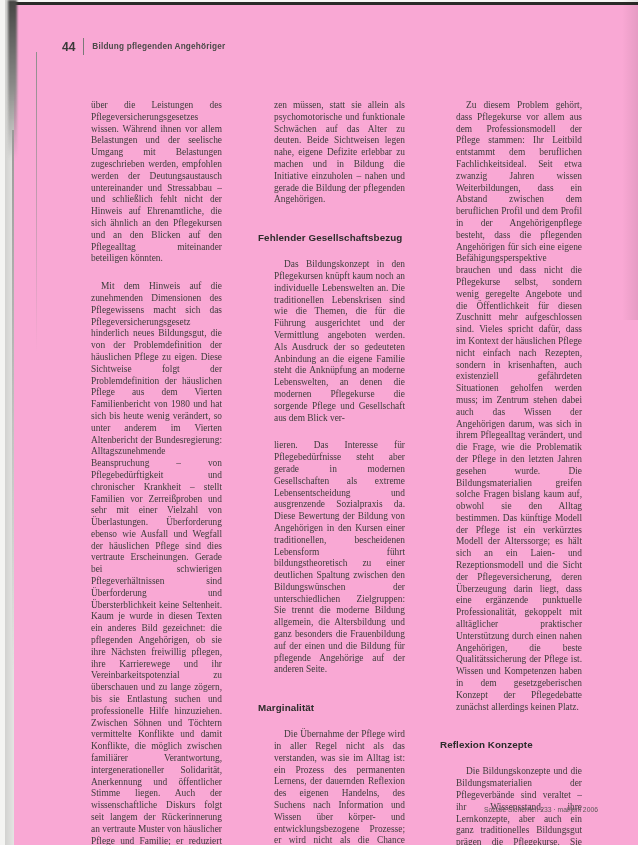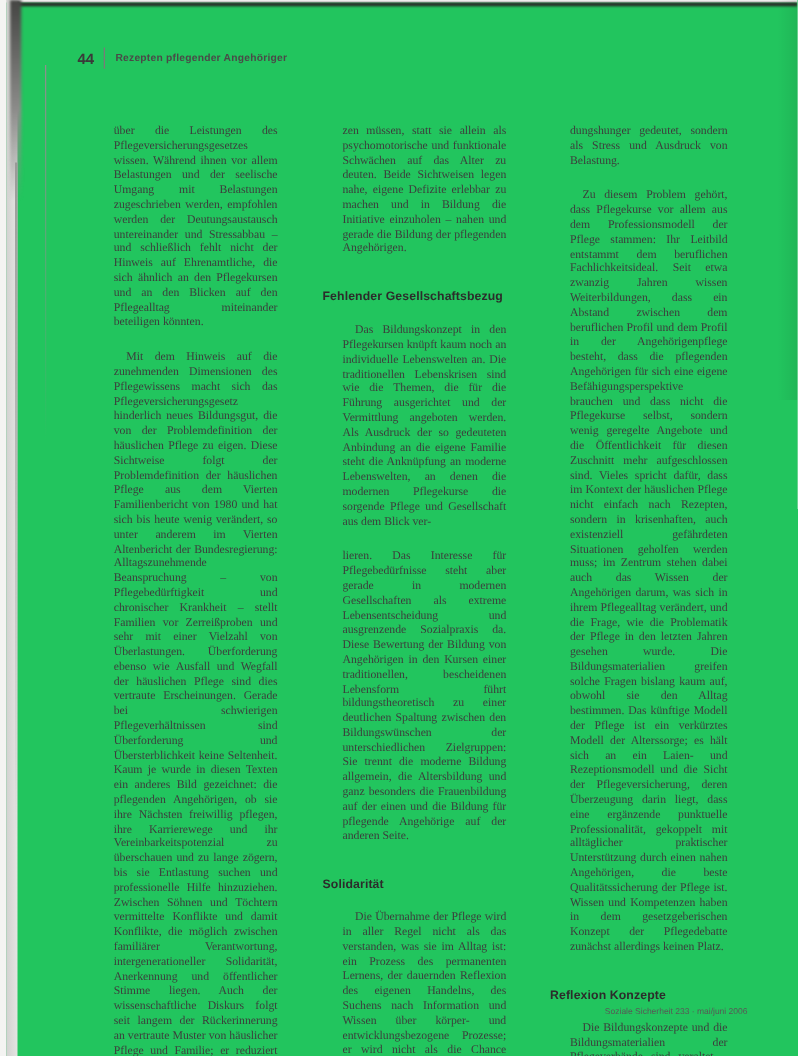--- a/index.html
+++ b/index.html
@@ -4,21 +4,21 @@
 <style>
   html,body{margin:0;padding:0;}
   body{
     width:638px;height:845px;
     background:#e7e7e5;
     font-family:"Liberation Serif", serif;
     overflow:hidden;
   }
   .scan{
     position:relative;width:638px;height:845px;
-    background:#22c55e;overflow:hidden;
+    background:#f9a8d4;overflow:hidden;
   }
   
   .edge-top-white{position:absolute;left:0;top:0;right:0;height:2px;background:#f7f7f5;}
   .edge-top-line{position:absolute;left:12px;top:2px;right:0;height:3px;background:#2a2a28;filter:blur(.7px);}
   .edge-left-white{position:absolute;left:0;top:0;width:5px;height:100%;background:#f4f4f2;}
   .edge-left-band{position:absolute;left:5px;top:0;width:9px;height:100%;background:linear-gradient(90deg,#d2d2d0,#e4e4e2);}
   .edge-left-dark{position:absolute;left:8px;top:0;width:9px;height:160px;background:linear-gradient(180deg,#454543,#8c8c8a 55%,rgba(140,140,138,0));filter:blur(1.2px);}
   .edge-left-line{position:absolute;left:12px;top:130px;width:2px;height:540px;background:linear-gradient(180deg,#9a9a98,rgba(150,150,148,0));filter:blur(.5px);}
   .edge-right-shade{position:absolute;right:0;top:0;width:16px;height:320px;background:linear-gradient(90deg,rgba(0,0,0,0),rgba(0,0,0,.08));}
   .crease{position:absolute;left:36px;top:52px;width:1px;height:300px;background:linear-gradient(180deg,#8f8f8d,rgba(143,143,141,0));}
@@ -56,39 +56,38 @@
   <div class="edge-left-white"></div>
   <div class="edge-left-band"></div>
   <div class="edge-left-dark"></div>
   <div class="edge-left-line"></div>
   <div class="edge-right-shade"></div>
   <div class="crease"></div>
 
   <header class="pagehead">
     <span class="pagenum">44</span>
     <span class="headrule"></span>
-    <span class="headtitle">Rezepten pflegender Angehöriger</span>
+    <span class="headtitle">Bildung pflegenden Angehöriger</span>
   </header>
 
   <div class="col col1">
     <p class="para">über die Leistungen des Pflegeversicherungsgesetzes wissen. Während ihnen vor allem Belastungen und der seelische Umgang mit Belastungen zugeschrieben werden, empfohlen werden der Deutungsaustausch untereinander und Stressabbau – und schließlich fehlt nicht der Hinweis auf Ehrenamtliche, die sich ähnlich an den Pflegekursen und an den Blicken auf den Pflegealltag miteinander beteiligen könnten.</p>
     <p class="para indent">Mit dem Hinweis auf die zunehmenden Dimensionen des Pflegewissens macht sich das Pflegeversicherungsgesetz hinderlich neues Bildungsgut, die von der Problemdefinition der häuslichen Pflege zu eigen. Diese Sichtweise folgt der Problemdefinition der häuslichen Pflege aus dem Vierten Familienbericht von 1980 und hat sich bis heute wenig verändert, so unter anderem im Vierten Altenbericht der Bundesregierung: Alltagszunehmende Beanspruchung – von Pflegebedürftigkeit und chronischer Krankheit – stellt Familien vor Zerreißproben und sehr mit einer Vielzahl von Überlastungen. Überforderung ebenso wie Ausfall und Wegfall der häuslichen Pflege sind dies vertraute Erscheinungen. Gerade bei schwierigen Pflegeverhältnissen sind Überforderung und Übersterblichkeit keine Seltenheit. Kaum je wurde in diesen Texten ein anderes Bild gezeichnet: die pflegenden Angehörigen, ob sie ihre Nächsten freiwillig pflegen, ihre Karrierewege und ihr Vereinbarkeitspotenzial zu überschauen und zu lange zögern, bis sie Entlastung suchen und professionelle Hilfe hinzuziehen. Zwischen Söhnen und Töchtern vermittelte Konflikte und damit Konflikte, die möglich zwischen familiärer Verantwortung, intergenerationeller Solidarität, Anerkennung und öffentlicher Stimme liegen. Auch der wissenschaftliche Diskurs folgt seit langem der Rückerinnerung an vertraute Muster von häuslicher Pflege und Familie; er reduziert die familiären Beziehungen im Hinblick auf die Pflegebedürftigkeit, meint entsozialisierende und den Blickwinkel der Bildungsdimensionen und erkennt vor allem nicht, dass in sich demografisch verändernden Gesellschaften der Reproduktionsarbeit eine andere Stellung zukommen muss als in der Arbeitsgesellschaft der Nachkriegszeit. Wir werden uns also künftig in einer ganz anderen Weise mit den Lebensformen in einer Gesellschaft des langen Lebens auseinanderset-</p>
   </div>
 
   <div class="col col2">
     <p class="para">zen müssen, statt sie allein als psychomotorische und funktionale Schwächen auf das Alter zu deuten. Beide Sichtweisen legen nahe, eigene Defizite erlebbar zu machen und in Bildung die Initiative einzuholen – nahen und gerade die Bildung der pflegenden Angehörigen.</p>
     <h3 class="subhead">Fehlender Gesellschaftsbezug</h3>
     <p class="para indent">Das Bildungskonzept in den Pflegekursen knüpft kaum noch an individuelle Lebenswelten an. Die traditionellen Lebenskrisen sind wie die Themen, die für die Führung ausgerichtet und der Vermittlung angeboten werden. Als Ausdruck der so gedeuteten Anbindung an die eigene Familie steht die Anknüpfung an moderne Lebenswelten, an denen die modernen Pflegekurse die sorgende Pflege und Gesellschaft aus dem Blick ver-</p>
     <p class="para">lieren. Das Interesse für Pflegebedürfnisse steht aber gerade in modernen Gesellschaften als extreme Lebensentscheidung und ausgrenzende Sozialpraxis da. Diese Bewertung der Bildung von Angehörigen in den Kursen einer traditionellen, bescheidenen Lebensform führt bildungstheoretisch zu einer deutlichen Spaltung zwischen den Bildungswünschen der unterschiedlichen Zielgruppen: Sie trennt die moderne Bildung allgemein, die Altersbildung und ganz besonders die Frauenbildung auf der einen und die Bildung für pflegende Angehörige auf der anderen Seite.</p>
-    <h3 class="subhead">Solidarität</h3>
+    <h3 class="subhead">Marginalität</h3>
     <p class="para indent">Die Übernahme der Pflege wird in aller Regel nicht als das verstanden, was sie im Alltag ist: ein Prozess des permanenten Lernens, der dauernden Reflexion des eigenen Handelns, des Suchens nach Information und Wissen über körper- und entwicklungsbezogene Prozesse; er wird nicht als die Chance gesehen, in der die pflegenden Angehörigen zwischen den Problemen der Pflege nach Lösungen, Möglichkeiten und vor allem Wissen suchen. Solches Verhalten der Angehörigen wird aber nicht als Bil-</p>
   </div>
 
   <div class="col col3">
-    <p class="para">dungshunger gedeutet, sondern als Stress und Ausdruck von Belastung.</p>
     <p class="para indent">Zu diesem Problem gehört, dass Pflegekurse vor allem aus dem Professionsmodell der Pflege stammen: Ihr Leitbild entstammt dem beruflichen Fachlichkeitsideal. Seit etwa zwanzig Jahren wissen Weiterbildungen, dass ein Abstand zwischen dem beruflichen Profil und dem Profil in der Angehörigenpflege besteht, dass die pflegenden Angehörigen für sich eine eigene Befähigungsperspektive brauchen und dass nicht die Pflegekurse selbst, sondern wenig geregelte Angebote und die Öffentlichkeit für diesen Zuschnitt mehr aufgeschlossen sind. Vieles spricht dafür, dass im Kontext der häuslichen Pflege nicht einfach nach Rezepten, sondern in krisenhaften, auch existenziell gefährdeten Situationen geholfen werden muss; im Zentrum stehen dabei auch das Wissen der Angehörigen darum, was sich in ihrem Pflegealltag verändert, und die Frage, wie die Problematik der Pflege in den letzten Jahren gesehen wurde. Die Bildungsmaterialien greifen solche Fragen bislang kaum auf, obwohl sie den Alltag bestimmen. Das künftige Modell der Pflege ist ein verkürztes Modell der Alterssorge; es hält sich an ein Laien- und Rezeptionsmodell und die Sicht der Pflegeversicherung, deren Überzeugung darin liegt, dass eine ergänzende punktuelle Professionalität, gekoppelt mit alltäglicher praktischer Unterstützung durch einen nahen Angehörigen, die beste Qualitätssicherung der Pflege ist. Wissen und Kompetenzen haben in dem gesetzgeberischen Konzept der Pflegedebatte zunächst allerdings keinen Platz.</p>
     <h3 class="subhead">Reflexion Konzepte</h3>
     <p class="para indent">Die Bildungskonzepte und die Bildungsmaterialien der Pflegeverbände sind veraltet – ihr Wissensstand, ihre Lernkonzepte, aber auch ein ganz traditionelles Bildungsgut prägen die Pflegekurse. Sie werden viel zu oft als klassischer Unterricht durchgeführt, der Lehrbuchwissen über Frage-und-Antwort-Sequenzen sowie Demonstrationen oder Übungen bezogen auf die Versorgung weitergibt. Dies gilt nicht nur für die Bildungslogik der Pflegekurse, auch auf die psychosozialen Seiten der Pflegesituationen wird dies schwer über-</p>
   </div>
 
   <div class="journal-footer">Soziale Sicherheit 233 · mai/juni 2006</div>
 
 </div>
 
 </body></html>

